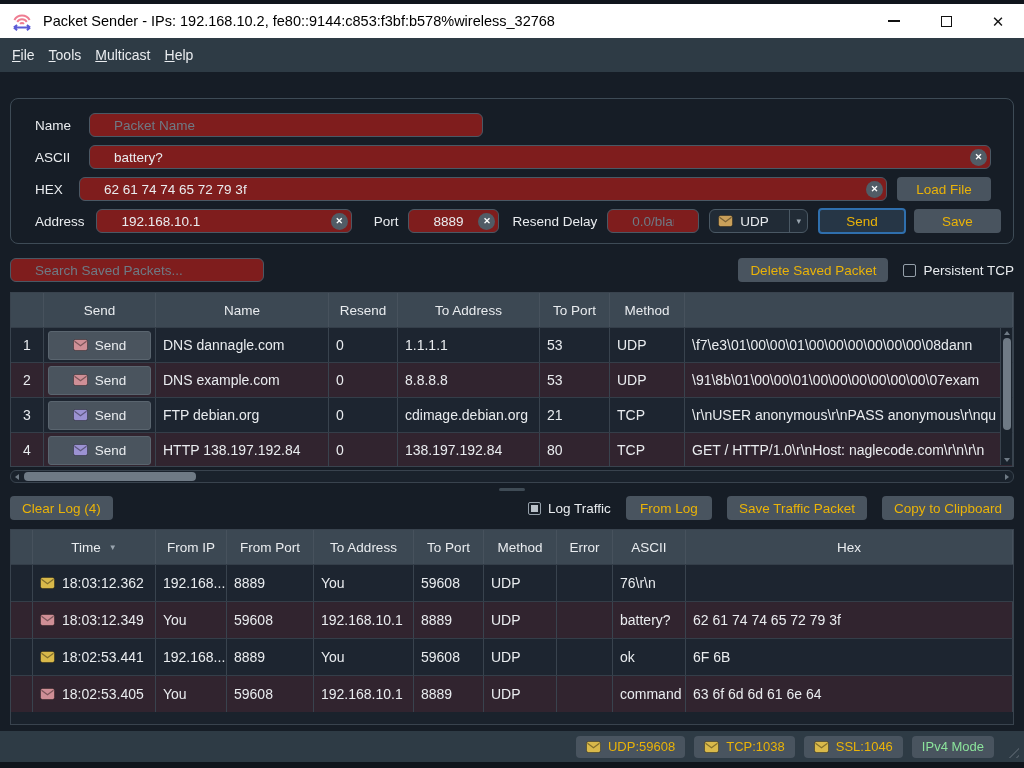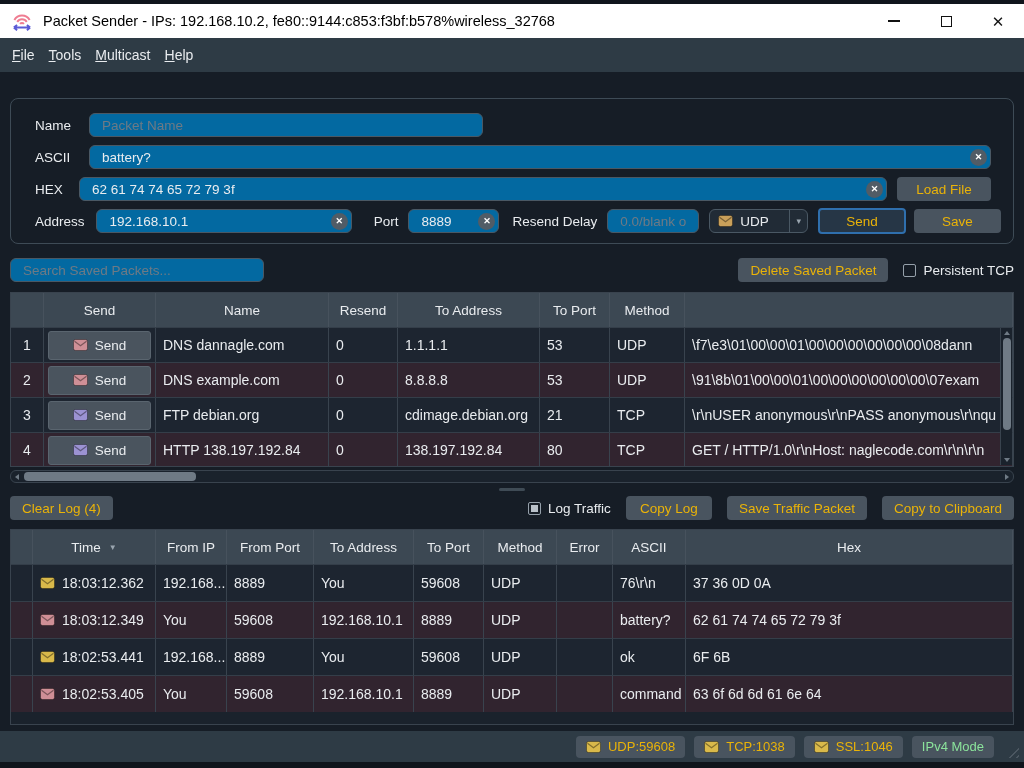--- a/index.html
+++ b/index.html
@@ -24,22 +24,22 @@
     background:#2e3b45; display:flex; align-items:center; padding:0 5px; }
   .menu-item { padding:5px 7px; font-size:14px; }
   .accel { text-decoration:underline; }
   
   .content { position:absolute; top:72px; left:0; right:0; bottom:31px; background:#161d26; }
   .form-panel { margin:26px 10px 0; height:146px; border:1px solid #3e4b56; border-radius:8px;
     padding:14px 12px 10px 24px; }
   .frow { display:flex; align-items:center; height:24px; margin-bottom:8px; }
   .flabel { margin-right:10px; font-size:13.5px; white-space:nowrap; }
   .w44 { width:44px; } .w34 { width:34px; } .w52 { width:52px; }
-  .tinput { height:24px; background:#0369a1; border:1px solid #4a5864; border-radius:6px;
-    color:#e9ecef; font-family:"Liberation Sans",sans-serif; font-size:13.5px; padding:0 12px; outline:none; }
+  .tinput { height:24px; background:#7f1d1d; border:1px solid #4a5864; border-radius:6px;
+    color:#e9ecef; font-family:"Liberation Sans",sans-serif; font-size:13.5px; padding:0 24px; outline:none; }
   .tinput::placeholder { color:#6e7a85; }
   .input-wrap { position:relative; display:flex; align-items:center; }
   .input-wrap .tinput { width:100%; padding-right:26px; }
   .clear-btn { position:absolute; right:4px; top:3.5px; width:17px; height:17px; border-radius:50%;
     background:#515c66; color:#fff; font-size:9px; font-weight:bold; display:flex;
     align-items:center; justify-content:center; cursor:default; }
   .btn { height:24px; background:#49545f; border:none; border-radius:4px; color:#eab308;
     font-family:"Liberation Sans",sans-serif; font-size:13.5px; padding:0 12px;
     display:inline-flex; align-items:center; justify-content:center; white-space:nowrap; }
   .btn-primary { background:#263646; border:2px solid #2f6fad; height:26px; }
@@ -301,21 +301,21 @@
       <span class="grip"></span>
     </div>
 
   <div class="log-toolbar">
     <button class="btn">Clear Log (4)</button>
     <span class="spacer"></span>
     <span style="display:inline-flex; align-items:center;">
       <span class="checkbox checked"></span>
       <span class="cb-label">Log Traffic</span>
     </span>
-    <button class="btn" style="width:86px;">Copy Log</button>
+    <button class="btn" style="width:86px;">From Log</button>
     <button class="btn">Save Traffic Packet</button>
     <button class="btn">Copy to Clipboard</button>
   </div>
 
   <div class="table log-table">
     <div class="log-grid thead">
       <div></div>
       <div>
           <span>Time</span>
           <span class="sort-ind">▼</span>
@@ -338,21 +338,20 @@
           </svg>
           <span>18:03:12.362</span>
         </div>
       <div>192.168....</div>
       <div>8889</div>
       <div>You</div>
       <div>59608</div>
       <div>UDP</div>
       <div></div>
       <div>76\r\n</div>
-      <div>37 36 0D 0A</div>
     </div>
     <div class="log-grid trow log-row row-even">
       <div class="rowhead"></div>
       <div class="cell-icon-text">
           <svg class="env" viewBox="0 0 15 12">
             <rect x="0.5" y="0.5" width="14" height="11" rx="2" fill="#cf8f96" stroke="rgba(0,0,0,0.35)"></rect>
             <path d="M1.5 2.2 L7.5 6.8 L13.5 2.2" fill="none" stroke="rgba(0,0,0,0.4)" stroke-width="1.2"></path>
           </svg>
           <span>18:03:12.349</span>
         </div>

